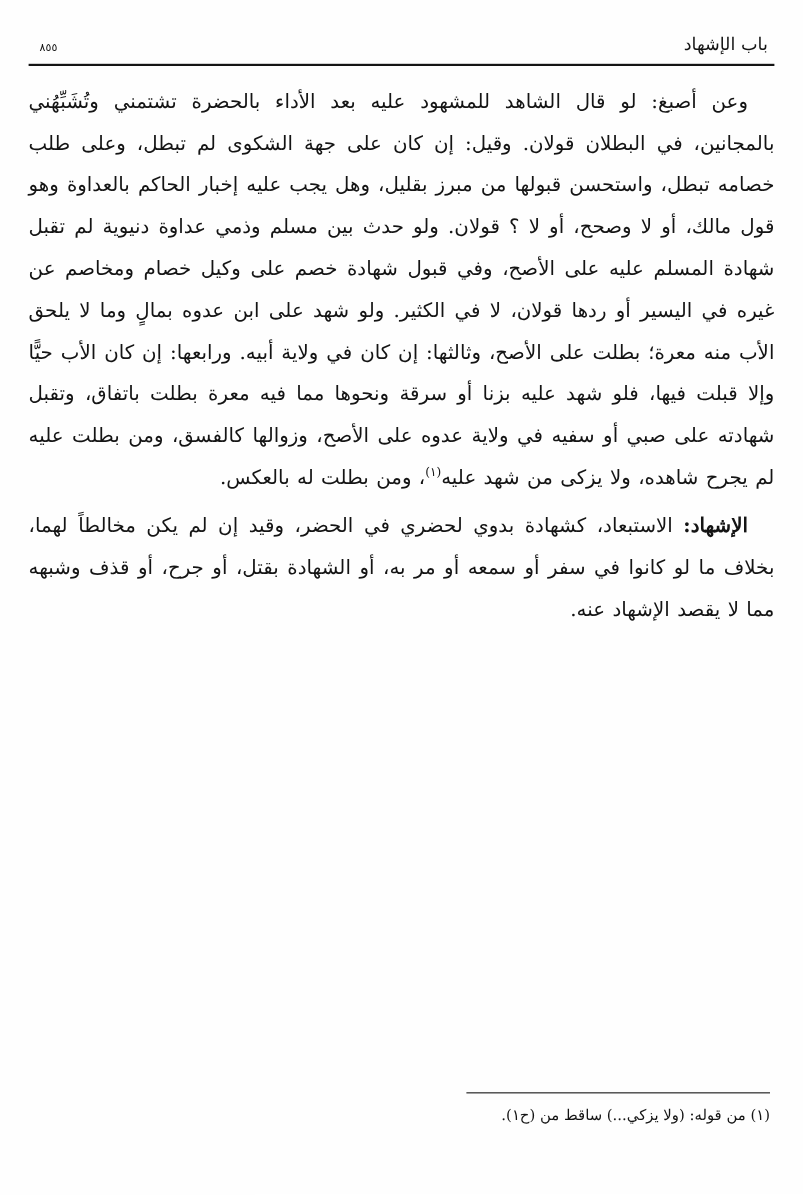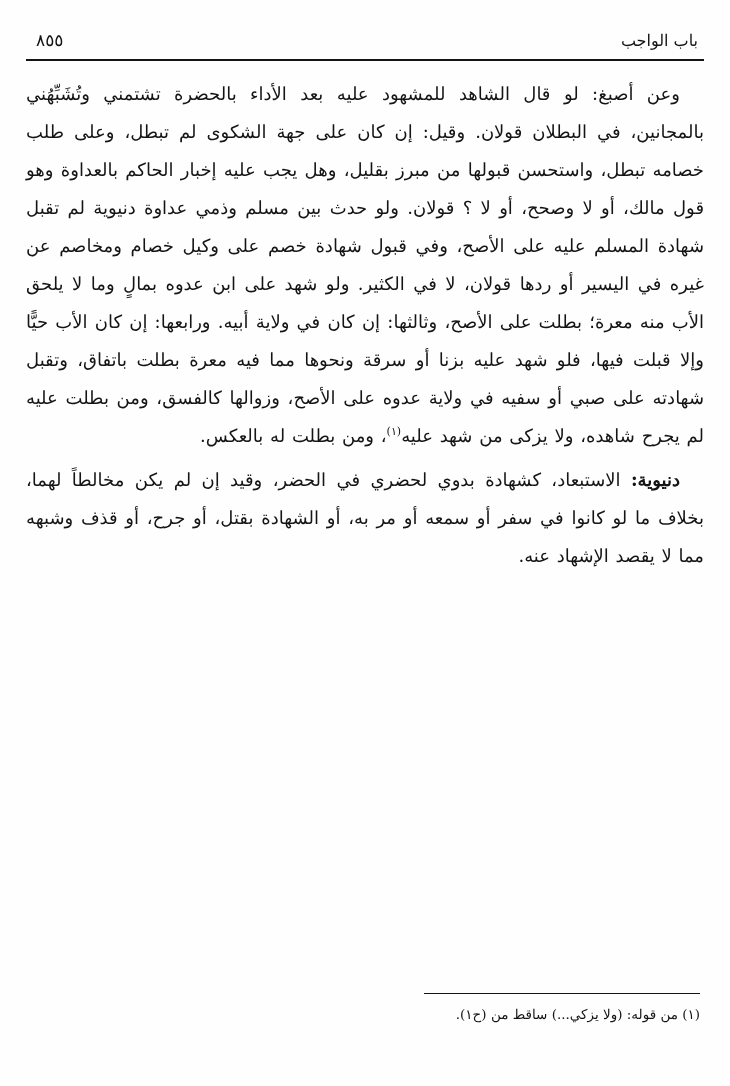--- a/index.html
+++ b/index.html
@@ -24,21 +24,21 @@
     background: #fefefe;
   }
   .header {
     display: flex;
     justify-content: space-between;
     align-items: flex-end;
     font-size: 16px;
     padding: 0 6px 9px 10px;
   }
   .header .title { letter-spacing: 0.2px; }
-  .header .pagenum { font-size: 17px; }
+  .header .pagenum { font-size: 10px; }
   .rule {
     border: none;
     border-top: 2.5px solid #141414;
     margin: 0 0 14px 0;
   }
   .body p {
     font-size: 18px;
     line-height: 38px;
     text-align: justify;
     margin: 0 0 6px 0;
@@ -66,32 +66,32 @@
     margin: 0;
     text-align: right;
   }
 </style>
 </head>
 <body>
 
 <div class="page">
 
   <div class="header">
-    <span class="title">باب الواجب</span>
+    <span class="title">باب الإشهاد</span>
     <span class="pagenum">٨٥٥</span>
   </div>
 
   <hr class="rule">
 
   <div class="body">
 
 
     <p><b></b><span>وعن أصبغ: لو قال الشاهد للمشهود عليه بعد الأداء بالحضرة تشتمني وتُشَبِّهُني بالمجانين، في البطلان قولان. وقيل: إن كان على جهة الشكوى لم تبطل، وعلى طلب خصامه تبطل، واستحسن قبولها من مبرز بقليل، وهل يجب عليه إخبار الحاكم بالعداوة وهو قول مالك، أو لا وصحح، أو لا ؟ قولان. ولو حدث بين مسلم وذمي عداوة دنيوية لم تقبل شهادة المسلم عليه على الأصح، وفي قبول شهادة خصم على وكيل خصام ومخاصم عن غيره في اليسير أو ردها قولان، لا في الكثير. ولو شهد على ابن عدوه بمالٍ وما لا يلحق الأب منه معرة؛ بطلت على الأصح، وثالثها: إن كان في ولاية أبيه. ورابعها: إن كان الأب حيًّا وإلا قبلت فيها، فلو شهد عليه بزنا أو سرقة ونحوها مما فيه معرة بطلت باتفاق، وتقبل شهادته على صبي أو سفيه في ولاية عدوه على الأصح، وزوالها كالفسق، ومن بطلت عليه لم يجرح شاهده، ولا يزكى من شهد عليه</span><sup>(١)</sup><span>، ومن بطلت له بالعكس.</span></p>
 
-    <p><b>دنيوية:</b><span> الاستبعاد، كشهادة بدوي لحضري في الحضر، وقيد إن لم يكن مخالطاً لهما، بخلاف ما لو كانوا في سفر أو سمعه أو مر به، أو الشهادة بقتل، أو جرح، أو قذف وشبهه مما لا يقصد الإشهاد عنه.</span><sup></sup><span></span></p>
+    <p><b>الإشهاد:</b><span> الاستبعاد، كشهادة بدوي لحضري في الحضر، وقيد إن لم يكن مخالطاً لهما، بخلاف ما لو كانوا في سفر أو سمعه أو مر به، أو الشهادة بقتل، أو جرح، أو قذف وشبهه مما لا يقصد الإشهاد عنه.</span><sup></sup><span></span></p>
 
 
   </div>
 
   <div class="footer">
     <hr class="footnote-rule">
     <p class="footnote">(١) من قوله: (ولا يزكي...) ساقط من (ح١).</p>
   </div>
 
 </div>

